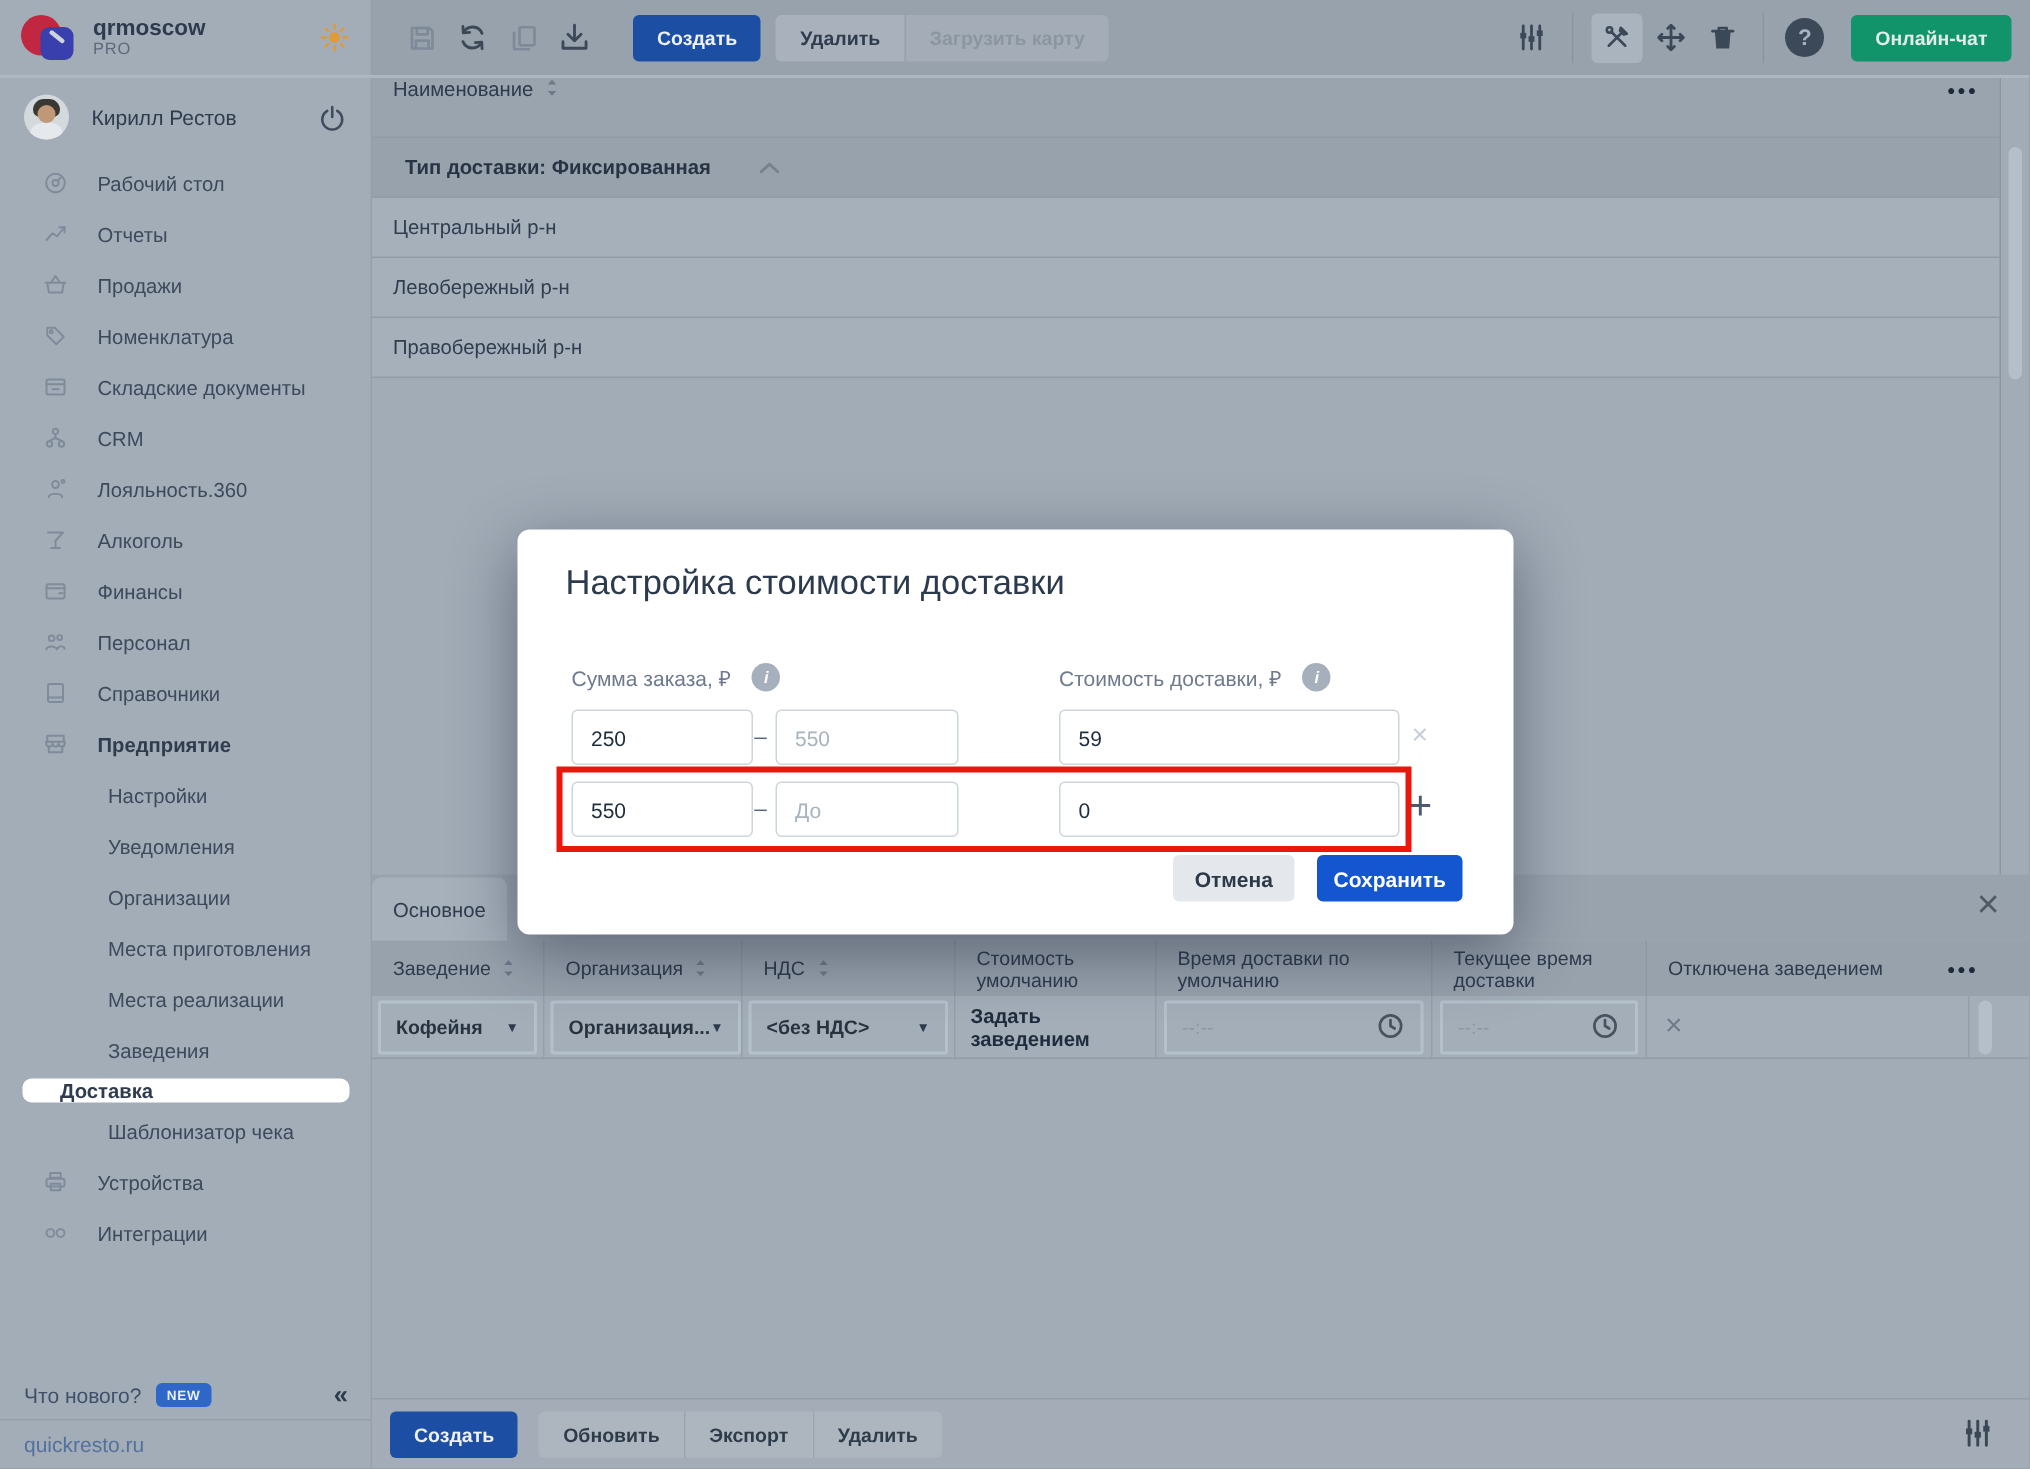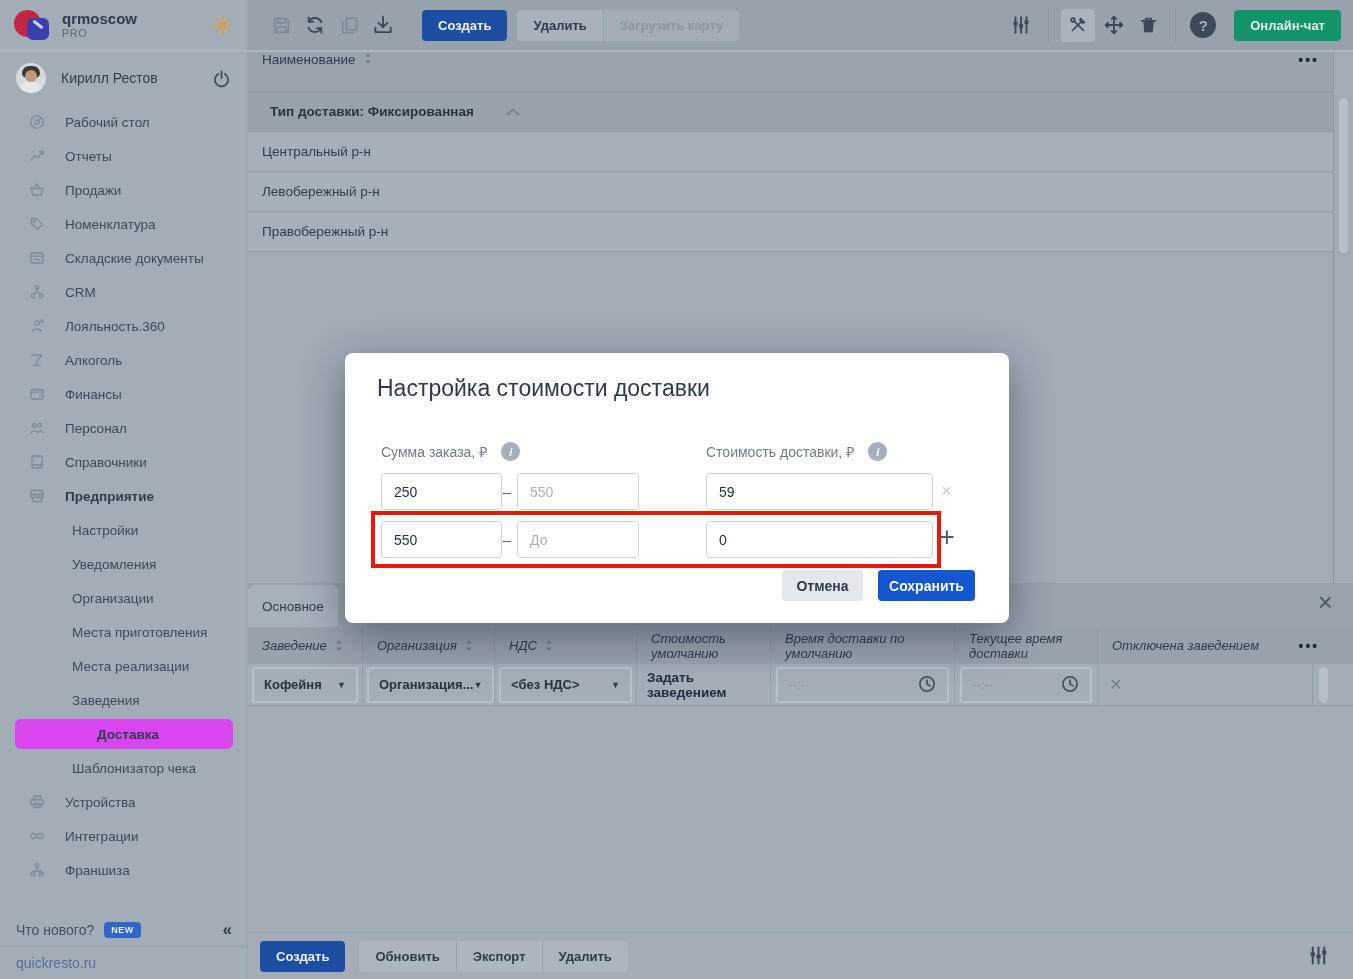--- a/index.html
+++ b/index.html
@@ -23,21 +23,21 @@
   .avatar .hair { position:absolute; left:6px; top:3px; width:18px; height:12px; border-radius:9px 9px 6px 6px; background:#3a3832; }
   .avatar .face { position:absolute; left:9px; top:7px; width:12px; height:12px; border-radius:50%; background:#c09878; }
   .avatar .body { position:absolute; left:4px; top:19px; width:22px; height:12px; border-radius:8px 8px 0 0; background:#e6e9ec; }
   .user-name { margin-left:15px; font-size:14px; color:#2f3c4e; }
   .power { margin-left:auto; width:19px; height:19px; color:#3f4c5e; }
   .nav { position:absolute; top:105px; left:0; width:248px; }
   .nav-item { height:34px; display:flex; align-items:center; padding-left:28px; font-size:13.5px; color:#3c4a5c; cursor:pointer; }
   .nav-item .nicon { width:18px; height:18px; margin-right:19px; color:#7f8b9a; display:flex; align-items:center; justify-content:center; }
   .nav-item.bold { font-weight:700; color:#2f3c4e; }
   .nav-item.sub { padding-left:72px; }
-  .nav-item.selected { margin:2px 15px; height:30px; padding-left:82px; background:#d946ef; border-radius:6px; font-weight:700; color:#2f3c4e; }
+  .nav-item.selected { margin:2px 15px; height:16px; padding-left:25px; background:#ffffff; border-radius:6px; font-weight:700; color:#2f3c4e; }
   .nicon svg { stroke:currentColor; fill:none; stroke-width:1.3; stroke-linecap:round; stroke-linejoin:round; }
   .sidebar-footer { position:absolute; bottom:0; left:0; width:248px; }
   .whats-new { height:33px; display:flex; align-items:center; padding:0 16px; font-size:14px; color:#41506a; }
   .new-badge { margin-left:10px; background:#2e67c8; color:#e9eef7; font-size:9px; font-weight:700; padding:3px 7px; border-radius:4px; letter-spacing:.5px; }
   .collapse { margin-left:auto; font-size:17px; color:#2e3b4d; font-weight:700; }
   .site-row { height:33px; border-top:1px solid #95a0ac; display:flex; align-items:center; padding:0 16px; font-size:14px; color:#53709f; }
 
   
   .topbar { position:absolute; left:248px; top:0; width:1105px; height:50px; background:#98a2ad; display:flex; align-items:center; padding-left:16px; z-index:4; }
   .tb-icon { width:24px; height:24px; margin:0 5px; display:flex; align-items:center; justify-content:center; color:#3b4857; cursor:pointer; }
@@ -68,21 +68,21 @@
   .mt-row { height:40px; background:#a6b0bb; display:flex; align-items:center; padding:0 14px; font-size:13.5px; color:#303d4f; border-bottom:1px solid #929ca8; cursor:pointer; }
   .v-scroll { position:absolute; left:1333px; top:52px; width:20px; height:531px; border-left:1px solid #8c96a2; z-index:3; }
   .v-thumb { position:absolute; left:5px; top:46px; width:9px; height:155px; background:#b6bec8; border-radius:5px; }
 
   
   .bottom-panel { position:absolute; left:248px; top:583px; width:1105px; height:396px; background:#a2acb7; z-index:3; }
   .tab-bar { height:44px; background:#99a3ae; position:relative; display:flex; align-items:flex-end; }
   .tab { height:42px; min-width:82px; margin-left:0; background:#a7b1bc; border-radius:6px 6px 0 0; display:flex; align-items:center; justify-content:center; font-size:13.5px; color:#2f3c4e; padding:0 14px; cursor:pointer; }
   .panel-close { position:absolute; right:20px; top:6px; font-size:26px; color:#4e5b67; line-height:1; cursor:pointer; }
   .grid-header { height:37px; background:#98a2ad; display:flex; font-size:13px; color:#2e3b4d; }
-  .gh-cell { display:flex; align-items:center; padding-left:14px; border-right:1px solid #8d97a3;font-style:italic; }
+  .gh-cell { display:flex; align-items:center; padding-left:14px; border-right:1px solid #8d97a3; }
   .grid-row { height:42px; background:#a4aeb9; display:flex; border-bottom:1px solid #929ca8; }
   .gr-cell { display:flex; align-items:center; border-right:1px solid #959fab; }
   .dd { margin:2px 4px; flex:1; height:36px; border:2px solid #b4c1cb; border-radius:2px; display:flex; align-items:center; padding:0 10px; font-size:13px; font-weight:600; color:#27333f; background:transparent; cursor:pointer; }
   .dd .caret { margin-left:auto; font-size:9px; color:#2e3b4d; }
   .set-cost { padding-left:10px; font-size:13.5px; font-weight:700; color:#1f2c3e; cursor:pointer; }
   .time-box { margin:2px 5px; flex:1; height:36px; border:2px solid #b4c1cb; border-radius:2px; display:flex; align-items:center; padding:0 10px; }
   .time-box input { border:none; background:transparent; outline:none; width:70px; font-size:13px; color:#303d4f; font-family:"Liberation Sans",sans-serif; }
   .time-box input::placeholder { color:#8b97a4; }
   .clock { margin-left:auto; width:19px; height:19px; color:#47545f; cursor:pointer; }
   .clock svg { stroke:currentColor; fill:none; stroke-width:1.6; stroke-linecap:round; }
@@ -324,32 +324,20 @@
           <span>Устройства</span>
         </div>
       <div class="nav-item">
           <span class="nicon">
             <svg viewBox="0 0 16 16" width="16" height="16">
               <circle cx="4.6" cy="8" r="2.6"></circle>
               <circle cx="11.4" cy="8" r="2.6"></circle>
             </svg>
           </span>
           <span>Интеграции</span>
-        </div>
-      <div class="nav-item">
-          <span class="nicon">
-            <svg viewBox="0 0 16 16" width="16" height="16">
-              <circle cx="8" cy="3.8" r="1.8"></circle>
-              <polyline points="8,5.7 8,8.5"></polyline>
-              <polyline points="4,10.5 4,9 12,9 12,10.5"></polyline>
-              <rect x="2.3" y="10.5" width="3.4" height="3.2"></rect>
-              <rect x="10.3" y="10.5" width="3.4" height="3.2"></rect>
-            </svg>
-          </span>
-          <span>Франшиза</span>
         </div>
     </div>
 
     <div class="sidebar-footer">
       <div class="whats-new">
         <span>Что нового?</span>
         <span class="new-badge">NEW</span>
         <span class="collapse">«</span>
       </div>
       <div class="site-row">

